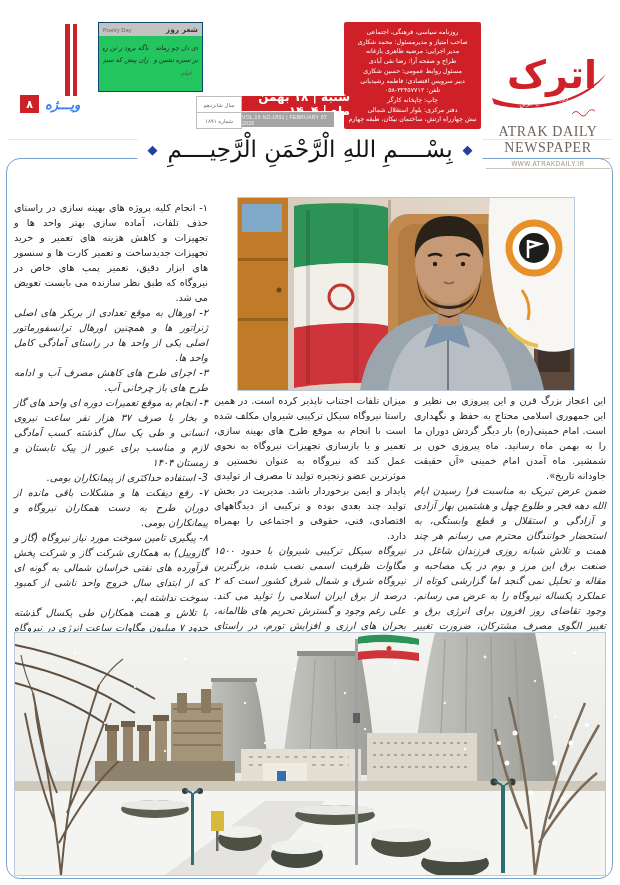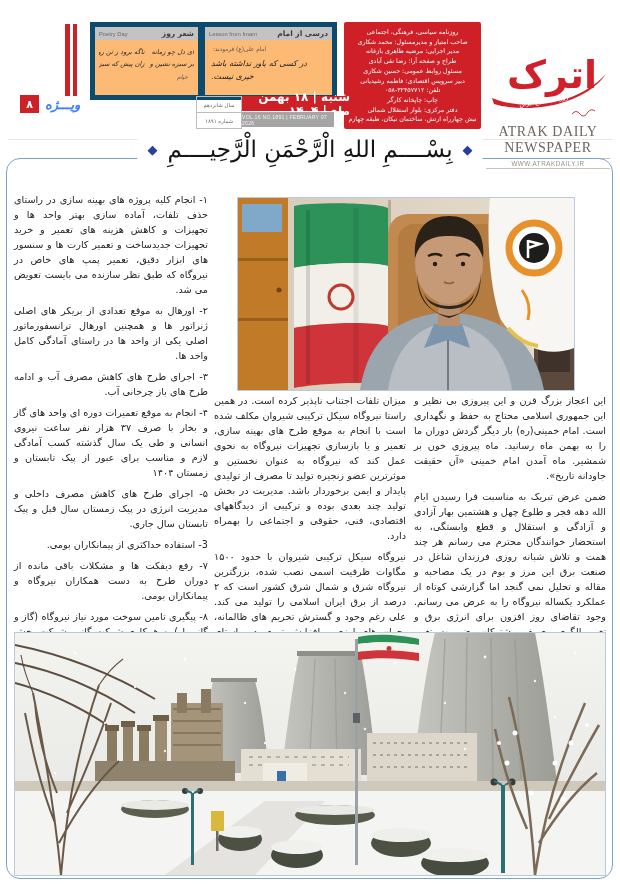--- a/index.html
+++ b/index.html
@@ -1,19 +1,19 @@
 <!DOCTYPE html>
 <html lang="fa" dir="rtl"><head>
 <meta charset="utf-8">
 <style>
   html,body{margin:0;padding:0;background:#fff;}
   .page{position:relative;width:620px;height:885px;background:#fff;overflow:hidden;
         font-family:"DejaVu Sans",sans-serif;color:#1d1d1d;}
   
-  .gbox{position:absolute;top:22px;height:68px;background:#fdba74;border:5px solid #0c4a6e;}
+  .gbox{position:absolute;top:22px;height:68px;background:#22c55e;border:1px solid #0c4a6e;}
   .gbox .strip{height:13px;background:#c3c3c3;display:flex;justify-content:space-between;
                align-items:center;padding:0 4px;}
   .strip .fa{font-size:7.5px;font-weight:bold;color:#3c3c3c;}
   .strip .en{font-size:5.8px;color:#6a6a6a;direction:ltr;font-family:"Liberation Sans",sans-serif;}
   .poem-grid{display:grid;grid-template-columns:1fr 1fr;gap:1px 4px;padding:7px 4px 0 4px;}
   .poem-line{font-size:6.6px;line-height:11px;font-style:italic;font-family:"DejaVu Serif",serif;
              color:#2a2a2a;white-space:nowrap;overflow:hidden;}
   .poem-author{font-size:6px;color:#555;padding:3px 10px 0 0;font-style:italic;}
   .lesson-intro{font-size:5.8px;color:#555;text-align:left;padding:6px 6px 0 8px;}
   .lesson-text{font-size:8px;font-style:italic;font-family:"DejaVu Serif",serif;color:#222;
@@ -50,21 +50,21 @@
   .frame{position:absolute;left:6px;top:158px;width:605px;height:719px;border:1.5px solid #7aa3cc;
          border-radius:14px;}
   .bismillah{position:absolute;top:136px;left:50%;transform:translateX(-50%);background:#fff;
              padding:0 10px;display:flex;align-items:center;gap:10px;z-index:3;}
   .bis-text{font-family:"DejaVu Serif",serif;font-weight:normal;font-size:23px;color:#151515;
             white-space:nowrap;}
   .diamond{color:#27409b;font-size:13px;line-height:13px;}
   
   .col{position:absolute;text-align:justify;font-size:9.7px;line-height:15px;color:#242424;}
   .col p{margin:0;}
-  .col p + p{margin-top:6px;}
+  .col p + p{margin-top:0;font-style:italic;}
   .list-item{margin:0;}
   
   .photo{position:absolute;border:1px solid #b9cadd;box-sizing:border-box;background:#eee;}
   svg{display:block;}
 </style>
 </head>
 <body>
 
 <div class="page">
 
@@ -85,28 +85,20 @@
     <div>مدیر اجرایی: مرضیه طاهری بازغانه</div>
     <div>طراح و صفحه آرا: رضا نقی آبادی</div>
     <div>مسئول روابط عمومی: حسین شکاری</div>
     <div>دبیر سرویس اقتصادی: فاطمه رشیدیانی</div>
     <div>تلفن: ۳۲۴۵۷۷۱۲-۰۵۸</div>
     <div>چاپ: چاپخانه کارگر</div>
     <div>دفتر مرکزی: بلوار استقلال شمالی</div>
     <div>نبش چهارراه ارتش، ساختمان نیکان، طبقه چهارم</div>
   </div>
 
-  <div class="gbox" style="right:283px;width:127px;">
-    <div class="strip">
-      <span class="fa">درسی از امام</span>
-      <span class="en">Lesson from Imam</span>
-    </div>
-    <div class="lesson-intro">امام علی(ع) فرمودند:</div>
-    <div class="lesson-text">در کسی که باور نداشته باشد خیری نیست.</div>
-  </div>
 
   <div class="gbox" style="right:417px;width:103px;">
     <div class="strip">
       <span class="fa">شعر روز</span>
       <span class="en">Poetry Day</span>
     </div>
     <div class="poem-grid">
       <div class="poem-line">ای دل چو زمانه می کند غمناکت</div>
       <div class="poem-line">ناگه برود ز تن روان پاکت</div>
       <div class="poem-line">بر سبزه نشین و خوش بزی روزی چند</div>
@@ -207,26 +199,25 @@
   <div class="col" style="right:14px;top:393px;width:192px;">
     <p>این اعجاز بزرگ قرن و این پیروزی بی نظیر و این جمهوری اسلامی محتاج به حفظ و نگهداری است. امام خمینی(ره) بار دیگر گردش دوران ما را به بهمن ماه رسانید. ماه پیروزی خون بر شمشیر. ماه آمدن امام خمینی «آن حقیقت جاودانه تاریخ».</p>
     <p>ضمن عرض تبریک به مناسبت فرا رسیدن ایام الله دهه فجر و طلوع چهل و هشتمین بهار آزادی و آزادگی و استقلال و قطع وابستگی، به استحضار خوانندگان محترم می رسانم هر چند همت و تلاش شبانه روزی فرزندان شاغل در صنعت برق این مرز و بوم در یک مصاحبه و مقاله و تحلیل نمی گنجد اما گزارشی کوتاه از عملکرد یکساله نیروگاه را به عرض می رسانم. وجود تقاضای روز افزون برای انرژی برق و تغییر الگوی مصرف مشترکان، ضرورت تغییر روش ها و نگرش ها برای تأمین برق مطمئن و پایدار برای شهروندان را با کمترین</p>
   </div>
 
   <div class="col" style="left:214px;top:393px;width:192px;">
     <p>میزان تلفات اجتناب ناپذیر کرده است. در همین راستا نیروگاه سیکل ترکیبی شیروان مکلف شده است با انجام به موقع طرح های بهینه سازی، تعمیر و یا بازسازی تجهیزات نیروگاه به نحوی عمل کند که نیروگاه به عنوان نخستین و موثرترین عضو زنجیره تولید تا مصرف از تولیدی پایدار و ایمن برخوردار باشد. مدیریت در بخش تولید چند بعدی بوده و ترکیبی از دیدگاههای اقتصادی، فنی، حقوقی و اجتماعی را بهمراه دارد.</p>
     <p>نیروگاه سیکل ترکیبی شیروان با حدود ۱۵۰۰ مگاوات ظرفیت اسمی نصب شده، بزرگترین نیروگاه شرق و شمال شرق کشور است که ۲ درصد از برق ایران اسلامی را تولید می کند. علی رغم وجود و گسترش تحریم های ظالمانه، بحران های ارزی و افزایش تورم، در راستای تولید پایدار انرژی اهم اقدامات انجام شده طی یکسال گذشته به شرح زیر است:</p>
   </div>
 
-  <div class="col" style="left:14px;top:192px;width:194px;">
+  <div class="col" style="left:14px;top:200px;width:194px;">
     <p class="list-item">۱- انجام کلیه پروژه های بهینه سازی در راستای حذف تلفات، آماده سازی بهتر واحد ها و تجهیزات و کاهش هزینه های تعمیر و خرید تجهیزات جدیدساخت و تعمیر کارت ها و سنسور های ابزار دقیق، تعمیر پمپ های خاص در نیروگاه که طبق نظر سازنده می بایست تعویض می شد.</p>
     <p class="list-item">۲- اورهال به موقع تعدادی از بریکر های اصلی ژنراتور ها و همچنین اورهال ترانسفورماتور اصلی یکی از واحد ها در راستای آمادگی کامل واحد ها.</p>
     <p class="list-item">۳- اجرای طرح های کاهش مصرف آب و ادامه طرح های باز چرخانی آب.</p>
     <p class="list-item">۴- انجام به موقع تعمیرات دوره ای واحد های گاز و بخار با صرف ۳۷ هزار نفر ساعت نیروی انسانی و طی یک سال گذشته کسب آمادگی لازم و مناسب برای عبور از پیک تابستان و زمستان ۱۴۰۴</p>
-    <p class="list-item">۵- اجرای طرح های کاهش مصرف داخلی و مدیریت انرژی در پیک زمستان سال قبل و پیک تابستان سال جاری.</p>
     <p class="list-item">3- استفاده حداکثری از پیمانکاران بومی.</p>
     <p class="list-item">۷- رفع دیفکت ها و مشکلات باقی مانده از دوران طرح به دست همکاران نیروگاه و پیمانکاران بومی.</p>
     <p class="list-item">۸- پیگیری تامین سوخت مورد نیاز نیروگاه (گاز و گازوییل) به همکاری شرکت گاز و شرکت پخش فرآورده های نفتی خراسان شمالی به گونه ای که از ابتدای سال خروج واحد ناشی از کمبود سوخت نداشته ایم.</p>
     <p>با تلاش و همت همکاران طی یکسال گذشته حدود ۷ میلیون مگاوات ساعت انرژی در نیروگاه سیکل ترکیبی شیروان تولید و تحویل شبکه برق سراسری شده است.</p>
     <p>طی این مدت راندمان نیروگاه به حدود ۴۸ درصد رسیده است.</p>
   </div>
 
   <div class="photo" style="left:14px;top:632px;width:592px;height:244px;">
     <svg width="590" height="242" viewBox="0 0 590 242">
       <defs>

